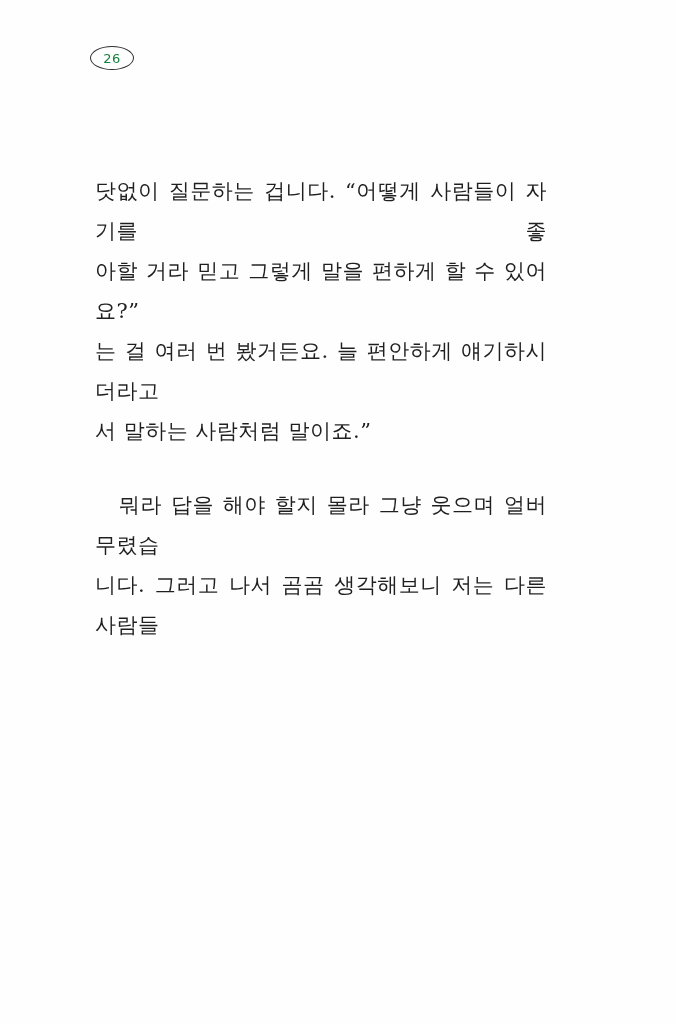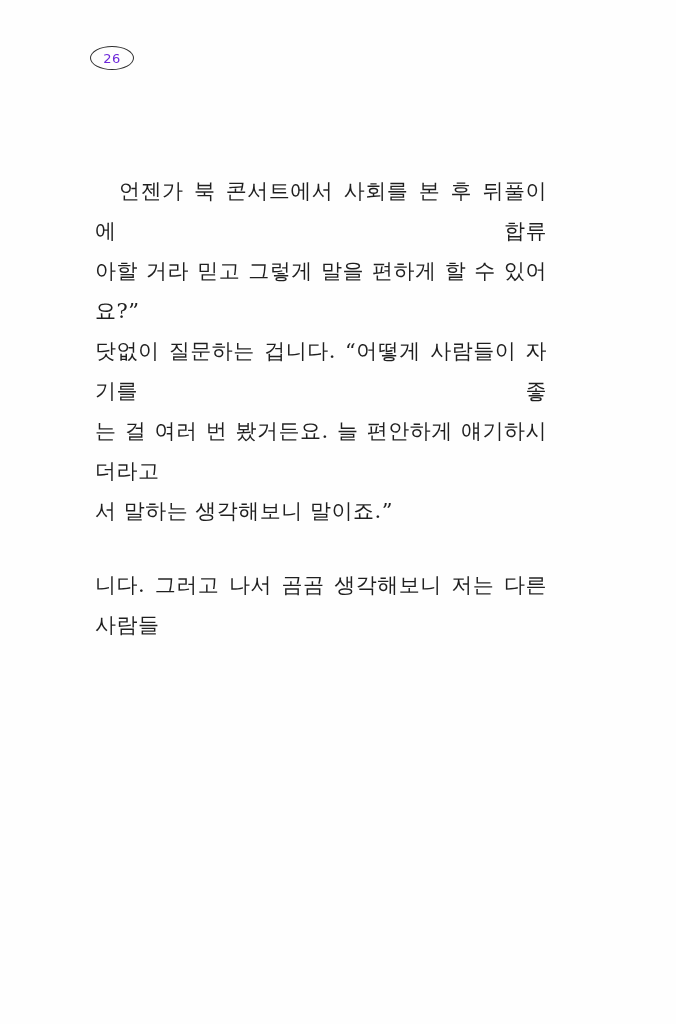--- a/index.html
+++ b/index.html
@@ -25,21 +25,21 @@
     border: 1.5px solid #2e2e2e;
     border-radius: 50%;
     display: flex;
     align-items: center;
     justify-content: center;
     box-sizing: border-box;
   }
   .page-number-badge span {
     font-family: "DejaVu Sans", "Liberation Sans", sans-serif;
     font-size: 13px;
-    color: #6d28d9;
+    color: #15803d;
     letter-spacing: 0.5px;
   }
   .text-column {
     position: absolute;
     left: 95px;
     top: 171px;
     width: 452px;
     color: #1f1f1f;
     font-size: 21px;
     line-height: 40px;
@@ -65,23 +65,23 @@
 </style>
 </head>
 <body>
 
 <div class="page">
   <div class="page-number-badge">
     <span>26</span>
   </div>
   <div class="text-column">
       <div class="paragraph">
-        <div class="line indent">언젠가 북 콘서트에서 사회를 본 후 뒤풀이에 합류</div>
+        <div class="line">닷없이 질문하는 겁니다. “어떻게 사람들이 자기를 좋</div>
         <div class="line">아할 거라 믿고 그렇게 말을 편하게 할 수 있어요?”</div>
-        <div class="line">닷없이 질문하는 겁니다. “어떻게 사람들이 자기를 좋</div>
         <div class="line">는 걸 여러 번 봤거든요. 늘 편안하게 얘기하시더라고</div>
-        <div class="line last">서 말하는 생각해보니 말이죠.”</div>
+        <div class="line last">서 말하는 사람처럼 말이죠.”</div>
       </div>
       <div class="paragraph">
+        <div class="line indent">뭐라 답을 해야 할지 몰라 그냥 웃으며 얼버무렸습</div>
         <div class="line">니다. 그러고 나서 곰곰 생각해보니 저는 다른 사람들</div>
       </div>
     </div>
 </div>
 
 </body></html>

